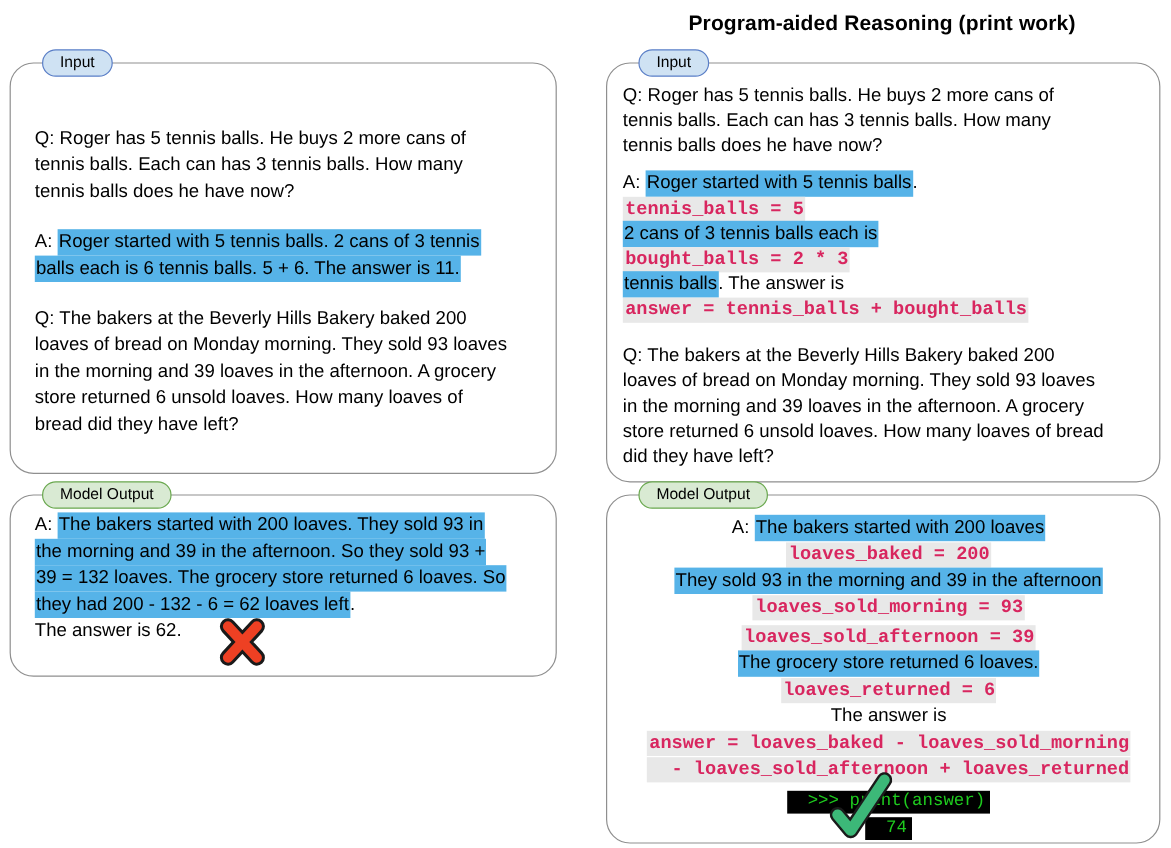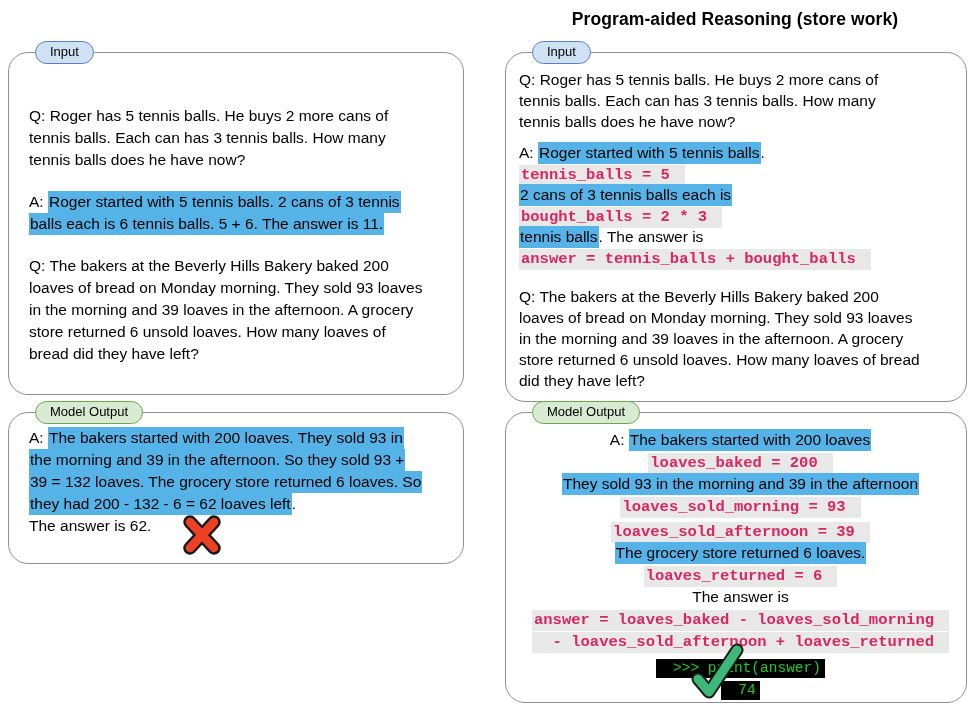--- a/index.html
+++ b/index.html
@@ -29,38 +29,38 @@
   .right-output .content{top:16px;left:13px;text-align:center;}
 
   .line{font-size:15.5px;line-height:22px;height:22px;}
   .right-input .line{line-height:21px;height:21px;}
   .right-output .line{line-height:22px;height:22px;}
   .line.blank{height:12px;}
 
   .hl{background:var(--highlight_blue);padding:2px 1px 3px 1px;}
   .code-chunk{font-family:"Liberation Mono","DejaVu Sans Mono",monospace;font-weight:bold;
               font-size:15.5px;color:var(--code_pink);background:var(--code_bg);
-              padding:1px 15px 2px 2px;}
+              padding:1px 1px 2px 2px;}
   .term-chunk{font-family:"Liberation Mono","DejaVu Sans Mono",monospace;
               font-size:14.5px;color:var(--terminal_green);background:var(--terminal_bg);
               padding:1px 4px 2px 17px;}
 
   .cross-mark{position:absolute;left:172px;top:100px;width:42px;height:44px;}
   .cross-mark .outline{stroke:#1a1a1a;stroke-width:13.5;stroke-linecap:round;fill:none;}
   .cross-mark .fillstroke{stroke:var(--cross_red);stroke-width:8.5;stroke-linecap:round;fill:none;}
   .check-mark{position:absolute;left:182px;top:228px;width:58px;height:62px;}
   .check-mark .outline{stroke:#1a1a1a;stroke-width:13;stroke-linecap:round;stroke-linejoin:round;fill:none;}
   .check-mark .fillstroke{stroke:var(--check_green);stroke-width:9;stroke-linecap:round;stroke-linejoin:round;fill:none;}
 </style>
 </head>
 <body>
 
 <div class="canvas">
 
-  <div class="col-title right">Program-aided Reasoning (store work)</div>
+  <div class="col-title right">Program-aided Reasoning (print work)</div>
 
   <div class="box left-input">
     <span class="pill blue">Input</span>
     <div class="content"><div class="line text"><span class="plain">Q: Roger has 5 tennis balls. He buys 2 more cans of</span></div><div class="line text"><span class="plain">tennis balls. Each can has 3 tennis balls. How many</span></div><div class="line text"><span class="plain">tennis balls does he have now?</span></div><div class="line blank" style="height: 20px;"></div><div class="line text"><span class="plain">A: </span><span class="hl">Roger started with 5 tennis balls. 2 cans of 3 tennis</span></div><div class="line text"><span class="hl">balls each is 6 tennis balls. 5 + 6. The answer is 11.</span></div><div class="line blank" style="height: 20px;"></div><div class="line text"><span class="plain">Q: The bakers at the Beverly Hills Bakery baked 200</span></div><div class="line text"><span class="plain">loaves of bread on Monday morning. They sold 93 loaves</span></div><div class="line text"><span class="plain">in the morning and 39 loaves in the afternoon. A grocery</span></div><div class="line text"><span class="plain">store returned 6 unsold loaves. How many loaves of</span></div><div class="line text"><span class="plain">bread did they have left?</span></div></div>
   </div>
 
   <div class="box left-output">
     <span class="pill green">Model Output</span>
     <div class="content"><div class="line text"><span class="plain">A: </span><span class="hl">The bakers started with 200 loaves. They sold 93 in</span></div><div class="line text"><span class="hl">the morning and 39 in the afternoon. So they sold 93 +</span></div><div class="line text"><span class="hl">39 = 132 loaves. The grocery store returned 6 loaves. So</span></div><div class="line text"><span class="hl">they had 200 - 132 - 6 = 62 loaves left</span><span class="plain">.</span></div><div class="line text"><span class="plain">The answer is 62.</span></div></div>
     <svg class="cross-mark" viewBox="0 0 42 44" aria-hidden="true">

